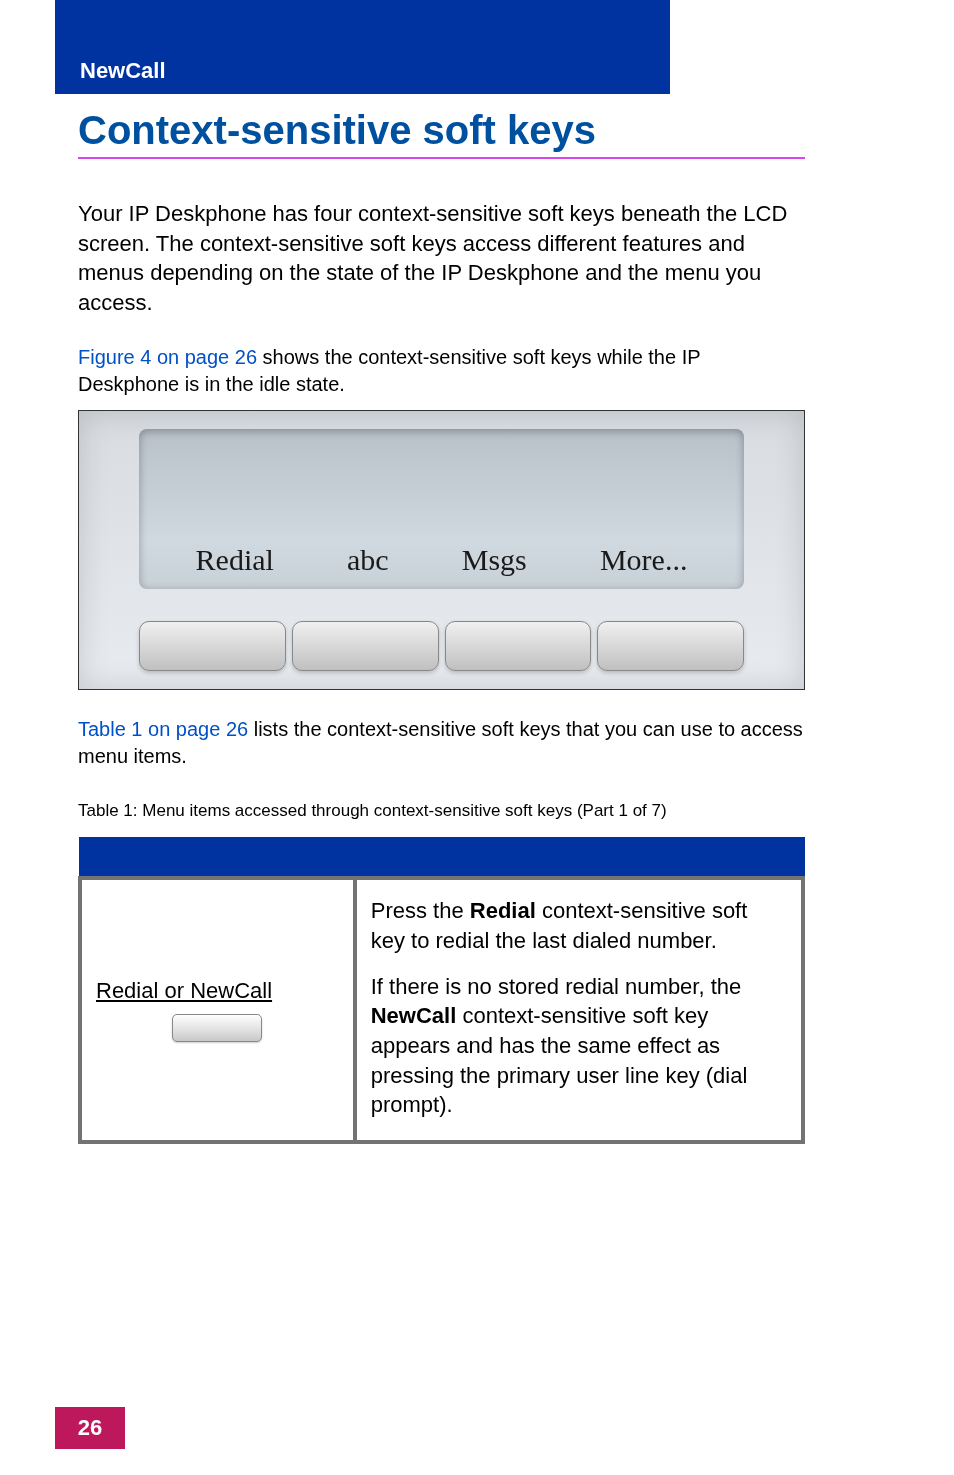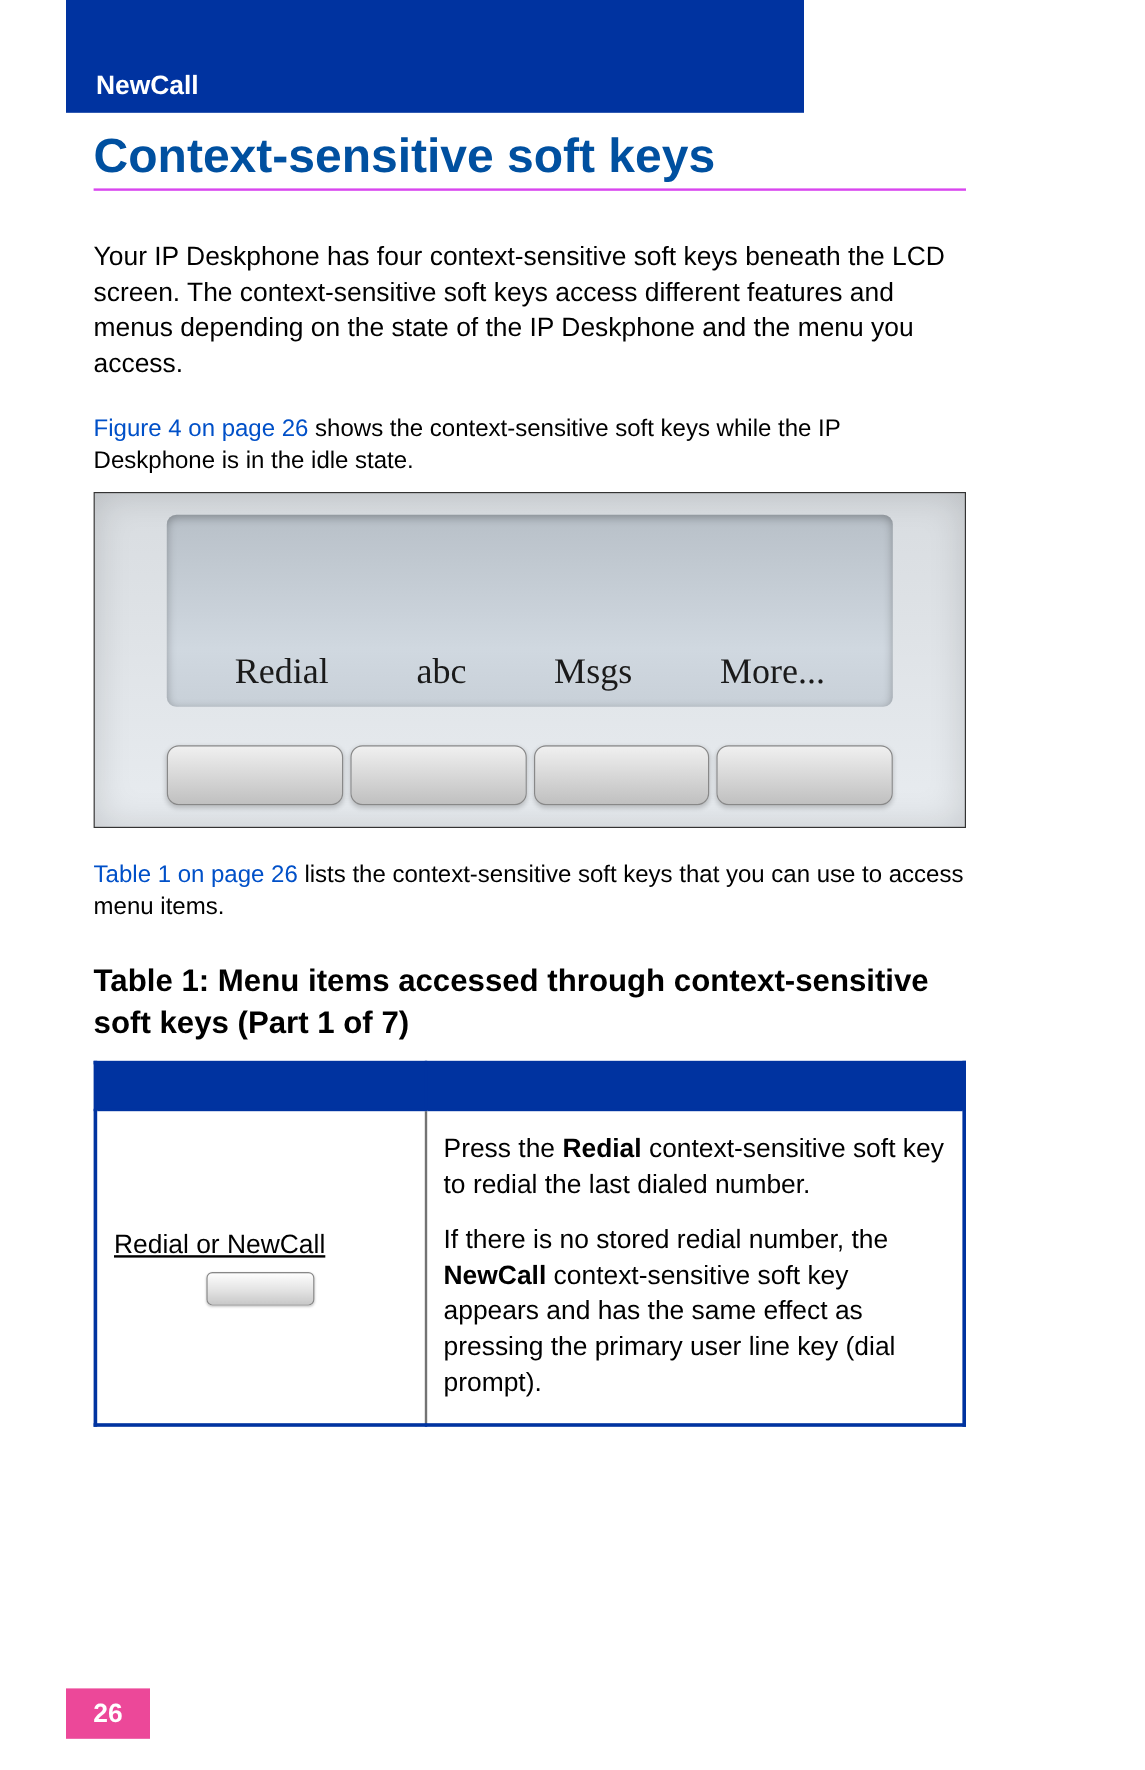--- a/index.html
+++ b/index.html
@@ -103,38 +103,38 @@
       gap: 6px;
     }
     .phys-button {
       flex: 1;
       background: linear-gradient(to bottom, #f0f0f0 0%, #d8d8d8 50%, #c0c0c0 100%);
       border: 1px solid #888;
       border-radius: 10px;
       box-shadow: 0 2px 4px rgba(0,0,0,0.2);
     }
     .table-caption {
-      font-size: 26px;
-      font-weight: bold;
+      font-size: 17px;
+      font-weight: normal;
       margin-top: 30px;
       line-height: 1.35;
     }
     table.main-table {
       width: 100%;
       border-collapse: collapse;
       margin-top: 14px;
       border: 3px solid #0033a0;
     }
     table.main-table th {
       background: #0033a0;
       height: 40px;
       border: 2px solid #0033a0;
     }
     table.main-table td {
-      border: 2px solid #737373;
+      border: 4px solid #737373;
       padding: 16px 14px;
       font-size: 22px;
       vertical-align: top;
     }
     table.main-table td.left-col {
       width: 38%;
       text-align: left;
       vertical-align: middle;
       text-decoration: underline;
     }
@@ -154,21 +154,21 @@
     }
     .right-col p:last-child {
       margin-bottom: 4px;
     }
     .page-number-box {
       position: absolute;
       bottom: 26px;
       left: 55px;
       width: 70px;
       height: 42px;
-      background: #ec4899;
+      background: #be185d;
       color: #fff;
       font-weight: bold;
       font-size: 22px;
       display: flex;
       align-items: center;
       justify-content: center;
     }
   </style>
 </head>
 <body>

